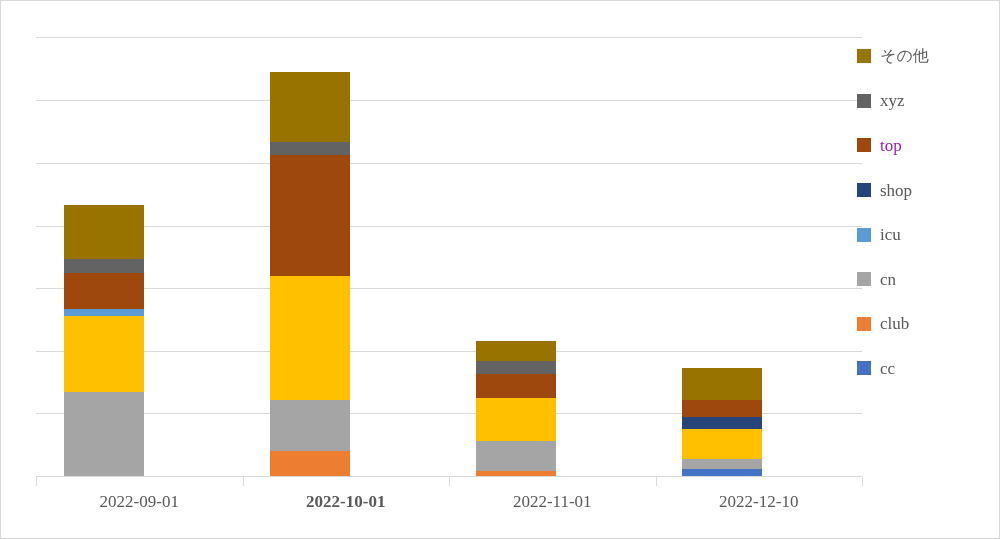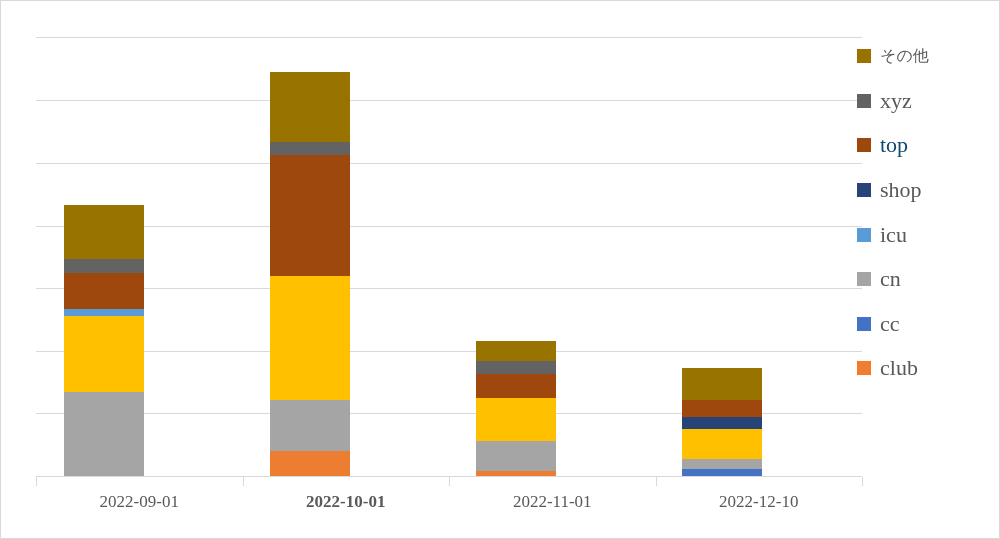--- a/index.html
+++ b/index.html
@@ -68,21 +68,21 @@
     justify-content:flex-start;
   }
   .legend-item{
     display:flex;align-items:center;
     height:44.6px;
   }
   .legend-swatch{
     width:14px;height:14px;flex:0 0 14px;margin-right:9px;
   }
   .legend-label{
-    font-size:22px;color:#595959;white-space:nowrap;line-height:1;
+    font-size:17px;color:#595959;white-space:nowrap;line-height:1;
   }
   .legend-label.jp{
     font-family:"DejaVu Sans", sans-serif;
     font-size:16px;
   }
 </style>
 </head>
 <body>
 
 <div id="chart-root">
@@ -152,37 +152,37 @@
       <div class="legend-item">
         <span class="legend-swatch" style="background: rgb(153, 115, 0);"></span>
         <span class="legend-label jp" style="color: rgb(89, 89, 89);">その他</span>
       </div>
       <div class="legend-item">
         <span class="legend-swatch" style="background: rgb(99, 99, 99);"></span>
         <span class="legend-label" style="color: rgb(89, 89, 89);">xyz</span>
       </div>
       <div class="legend-item">
         <span class="legend-swatch" style="background: rgb(158, 72, 14);"></span>
-        <span class="legend-label" style="color: #0c4a6e;">top</span>
+        <span class="legend-label" style="color: #a21caf;">top</span>
       </div>
       <div class="legend-item">
         <span class="legend-swatch" style="background: rgb(38, 68, 120);"></span>
         <span class="legend-label" style="color: rgb(89, 89, 89);">shop</span>
       </div>
       <div class="legend-item">
         <span class="legend-swatch" style="background: rgb(91, 155, 213);"></span>
         <span class="legend-label" style="color: rgb(89, 89, 89); text-align: center;">icu</span>
       </div>
       <div class="legend-item">
         <span class="legend-swatch" style="background: rgb(165, 165, 165);"></span>
         <span class="legend-label" style="color: rgb(89, 89, 89);">cn</span>
       </div>
       <div class="legend-item">
+        <span class="legend-swatch" style="background: rgb(237, 125, 49);"></span>
+        <span class="legend-label" style="color: rgb(89, 89, 89);">club</span>
+      </div>
+      <div class="legend-item">
         <span class="legend-swatch" style="background: rgb(68, 114, 196);"></span>
         <span class="legend-label" style="color: rgb(89, 89, 89);">cc</span>
-      </div>
-      <div class="legend-item">
-        <span class="legend-swatch" style="background: rgb(237, 125, 49);"></span>
-        <span class="legend-label" style="color: rgb(89, 89, 89);">club</span>
       </div>
     </div>
 
 </div>
 
 </body></html>

